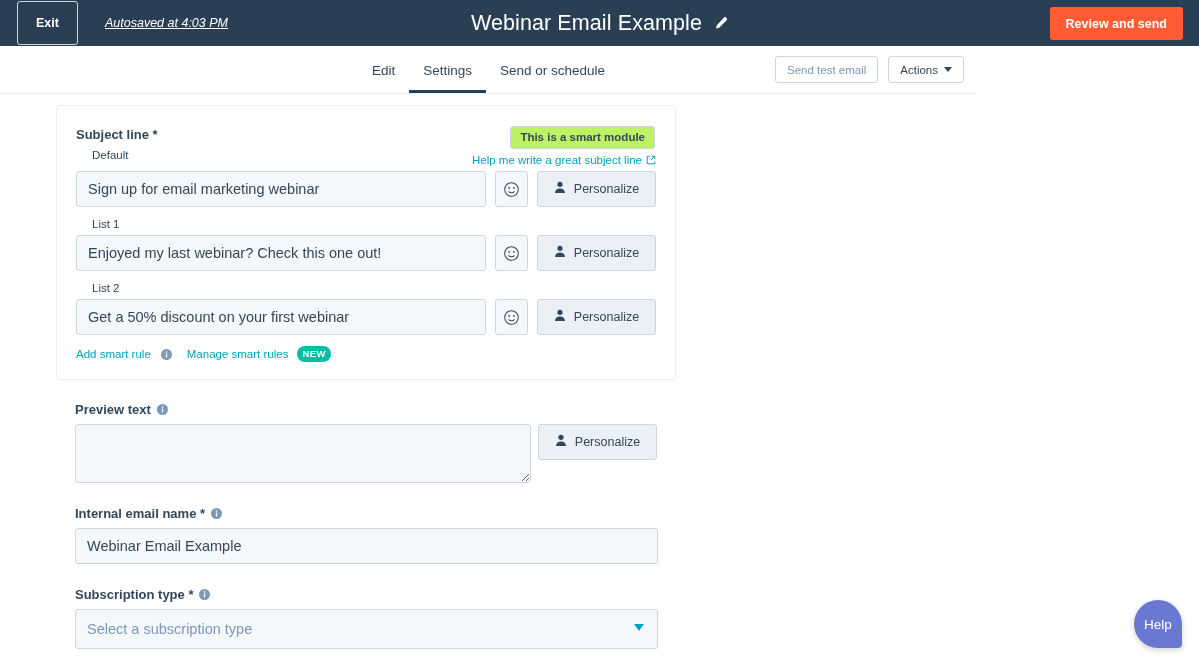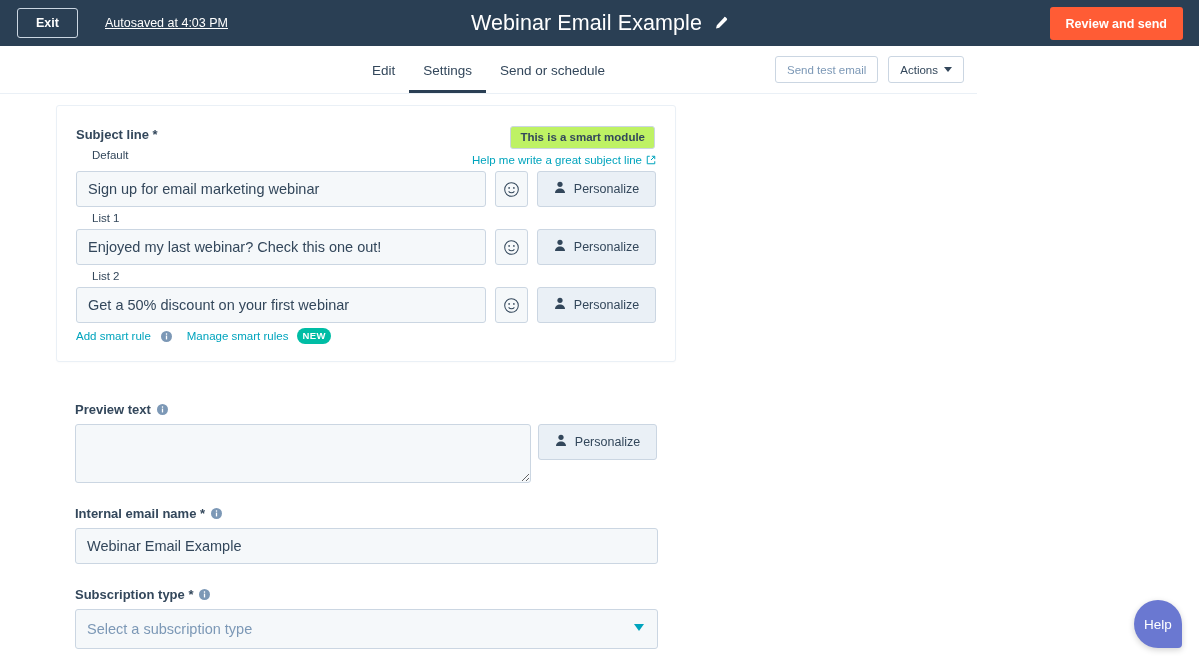--- a/index.html
+++ b/index.html
@@ -15,36 +15,37 @@
 
   
   .topbar {
     position: absolute; top: 0; left: 0;
     width: 1199px; height: 46px;
     background: #2a3f54;
     display: flex; align-items: center;
   }
   .exit-btn {
     margin-left: 17px;
-    width: 61px; height: 30px;
+    width: 61px; height: 44px;
     border: 1px solid #cbd6e2;
     border-radius: 3px;
     background: transparent;
     color: #ffffff;
     font-size: 12.5px; font-weight: 700;
     font-family: "Liberation Sans", sans-serif;
     display: flex; align-items: center; justify-content: center;
     cursor: pointer;
   }
   .autosaved {
     margin-left: 27px;
     color: #ffffff;
     font-size: 12.5px;
     text-decoration: underline;
     cursor: pointer;
+    font-style: italic;
   }
   .title-wrap {
     position: absolute;
     left: 0; right: 0; top: 0;
     height: 46px;
     display: flex; align-items: center; justify-content: center;
     pointer-events: none;
   }
   .doc-title {
     color: #ffffff;
@@ -180,21 +181,21 @@
     color: #00a4bd;
     font-size: 11.5px;
     text-decoration: none;
     cursor: pointer;
     display: inline-flex; align-items: center; gap: 4px;
   }
   .ext-icon { display: inline-flex; }
 
   .input-row {
     display: flex; align-items: center; gap: 9px;
-    margin-bottom: 5px;
+    margin-bottom: 11px;
   }
   .text-input {
     height: 36px;
     background: #f5f8fa;
     border: 1px solid #cbd6e2;
     border-radius: 3px;
     padding: 0 11px;
     font-size: 14.5px;
     color: #33475b;
     font-family: "Liberation Sans", sans-serif;

